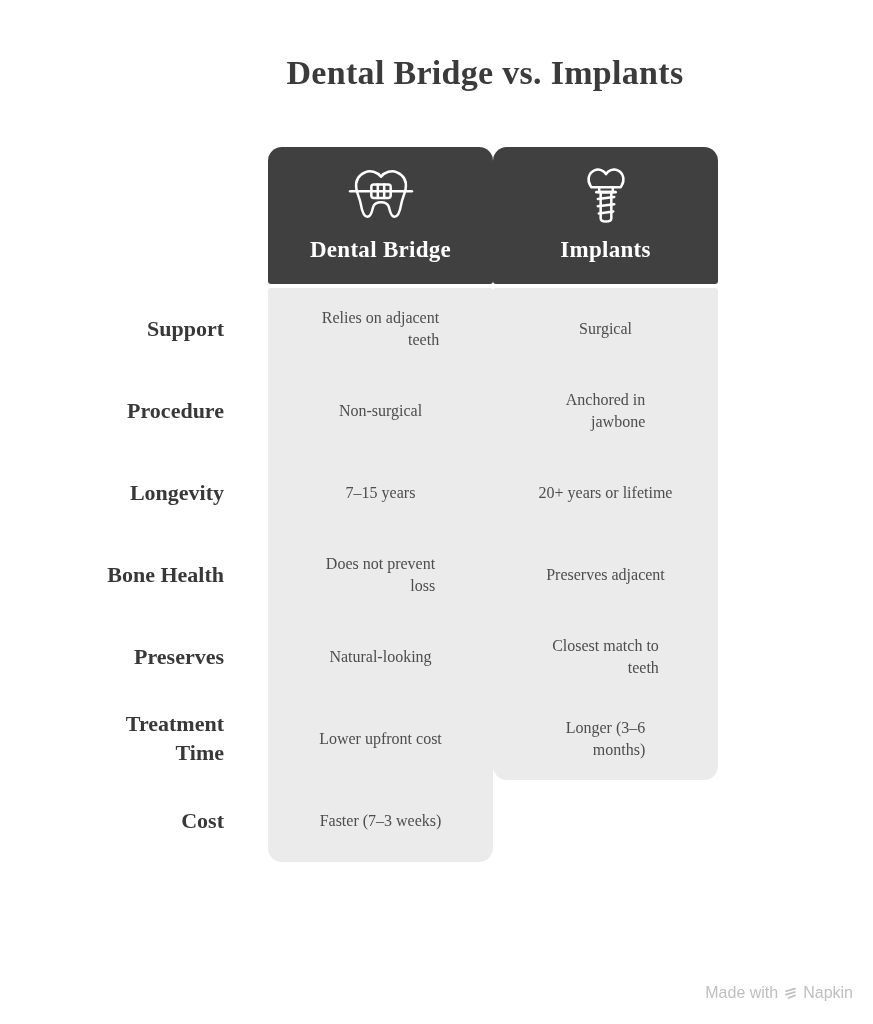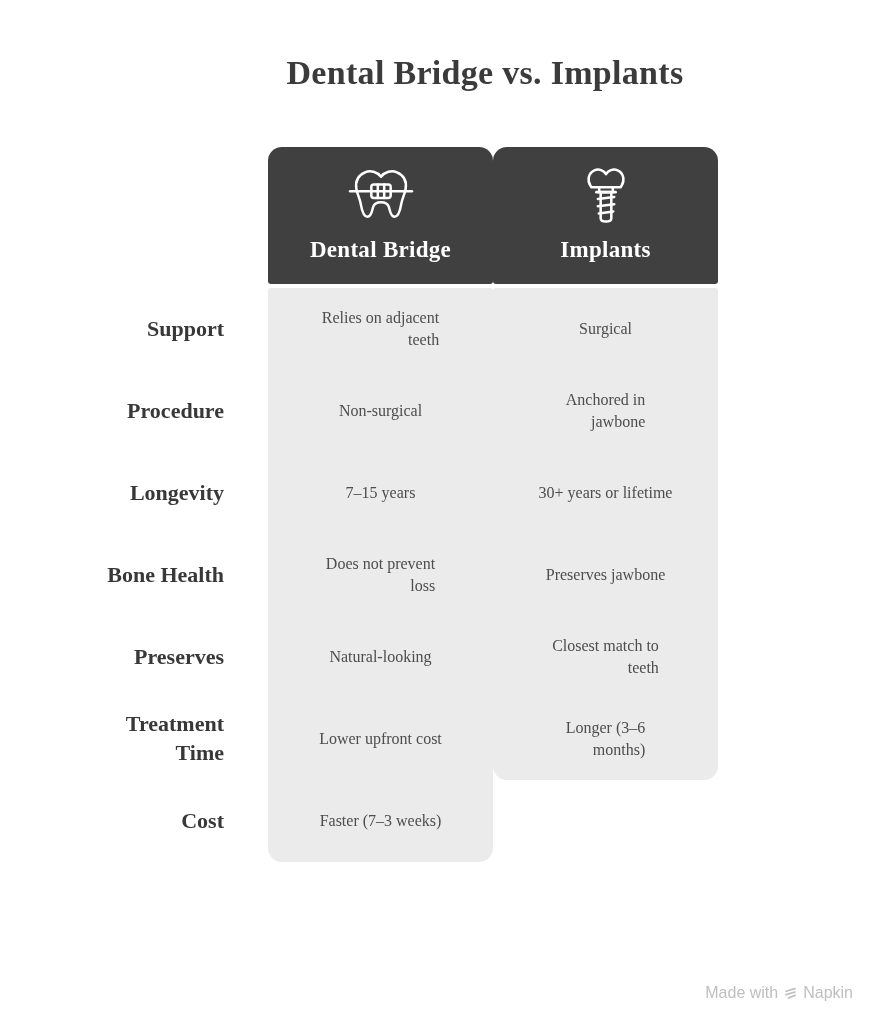--- a/index.html
+++ b/index.html
@@ -124,22 +124,22 @@
             <line x1="15.5" y1="42.5" x2="32.5" y2="40.5"></line>
             <line x1="16.5" y1="50" x2="31.5" y2="48"></line>
           </svg>
         </div>
         <div class="card-title">Implants</div>
       </div>
       <div class="card-body" id="cells-implants">
           <div class="cell">Surgical</div>
           <div class="cell">Anchored in
 jawbone</div>
-          <div class="cell">30+ years or lifetime</div>
-          <div class="cell">Preserves jawbone</div>
+          <div class="cell">20+ years or lifetime</div>
+          <div class="cell">Preserves adjacent</div>
           <div class="cell">Closest match to
 teeth</div>
           <div class="cell">Longer (3–6
 months)</div>
         </div>
     </div>
 
   </div>
 
   <div class="footer">

